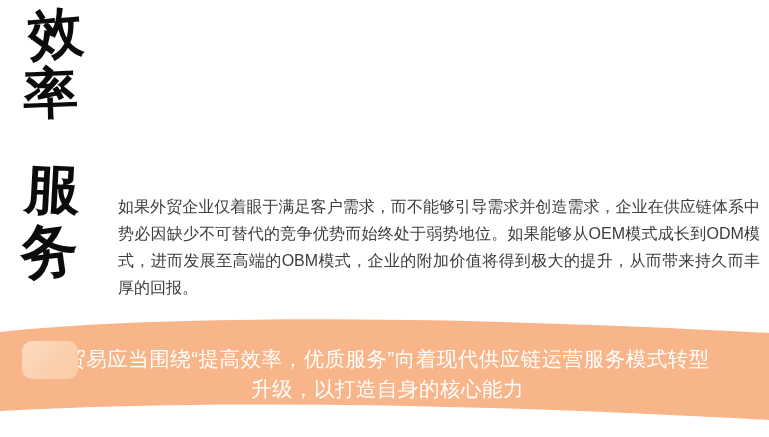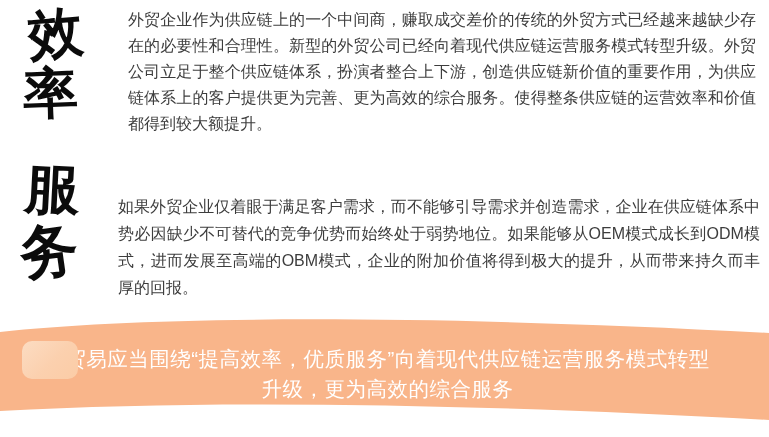--- a/index.html
+++ b/index.html
@@ -73,33 +73,32 @@
 </head>
 <body>
 
 <div class="slide">
 
   <div>
     <span class="calli c-xiao">效</span>
     <span class="calli c-lv">率</span>
   </div>
 
-  <div class="para para-1">外贸企业作为供应链上的一个中间商，赚取成交差价的传统的外贸方式已经越来越缺少存在的必要性和合理性。新型的外贸公司已经向着现代供应链运营服务模式转型升级。外贸公司立足于整个供应链体系，扮演者整合上下游，创造供应链新价值的重要作用，为供应链体系上的客户提供更为完善、更为高效的综合服务。使得整条供应链的运营效率和价值都得到较大额提升。</div>
 
   <div>
     <span class="calli c-fu">服</span>
     <span class="calli c-wu">务</span>
   </div>
 
   <div class="para para-2">如果外贸企业仅着眼于满足客户需求，而不能够引导需求并创造需求，企业在供应链体系中势必因缺少不可替代的竞争优势而始终处于弱势地位。如果能够从OEM模式成长到ODM模式，进而发展至高端的OBM模式，企业的附加价值将得到极大的提升，从而带来持久而丰厚的回报。</div>
 
   <svg class="ribbon-svg" viewBox="0 0 769 120" preserveAspectRatio="none" aria-hidden="true">
     <path d="M0,20 C140,4 420,2 769,21 L769,108 C520,94 230,86 0,99 Z" fill="#F9B58A"></path>
   </svg>
 
   <div class="banner-text">
     <span class="banner-line">贸易应当围绕“提高效率，优质服务”向着现代供应链运营服务模式转型</span>
-    <span class="banner-line">升级，更为高效的综合服务</span>
+    <span class="banner-line">升级，以打造自身的核心能力</span>
   </div>
 
   <div class="redaction"></div>
 
 </div>
 
 </body></html>

